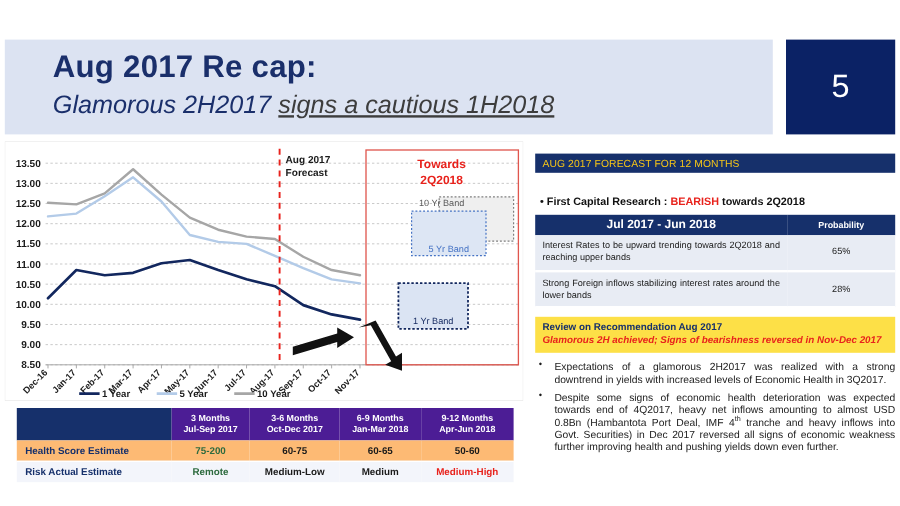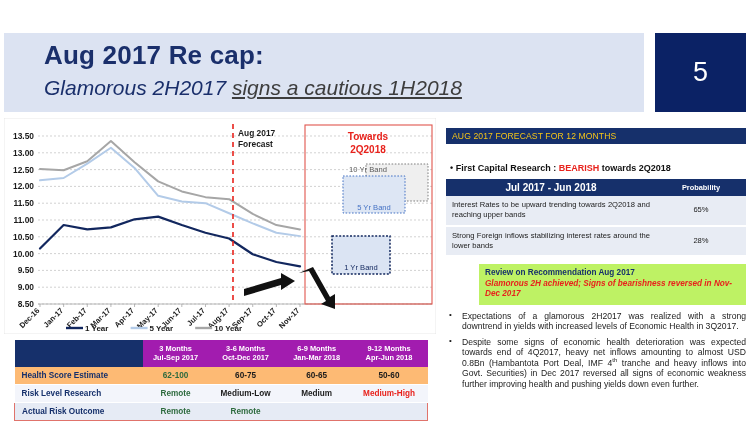--- a/index.html
+++ b/index.html
@@ -26,21 +26,21 @@
         font-family:"Liberation Sans",sans-serif;}
   .xlab{font-size:7.6px;font-weight:bold;fill:#1b1b1b;font-family:"Liberation Sans",sans-serif;}
   .anno{font-size:8.4px;font-weight:bold;fill:#1b1b1b;font-family:"Liberation Sans",sans-serif;}
   .anno-red{font-size:10px;font-weight:bold;fill:#e8221c;font-family:"Liberation Sans",sans-serif;}
   .bandlab{font-size:7.6px;font-family:"Liberation Sans",sans-serif;}
   .leglab{font-size:8px;font-weight:bold;fill:#1b1b1b;font-family:"Liberation Sans",sans-serif;}
 
   
   .btable{position:absolute;left:14px;top:340px;width:414px;border-collapse:collapse;
           font-size:8.2px;font-weight:bold;}
-  .btable th{background:#a21caf;color:#fff;font-size:7.4px;font-weight:bold;padding:4px 2px;
+  .btable th{background:#4c1d95;color:#fff;font-size:7.4px;font-weight:bold;padding:4px 2px;
              text-align:center;line-height:1.25;border:none;}
   .btable th.corner{background:#16306b;}
   .btable td{padding:4px 3px;text-align:center;border-bottom:1px solid #ffffff;}
   .btable td.rowlab{text-align:left;padding-left:7px;color:#16306b;}
   .r-a td{background:#fdba74;}
   .r-b td{background:#f3f5fb;}
   .r-c td{background:#e6ebf5;}
   .outline-row td{border-top:1.3px solid #e0736b;border-bottom:1.3px solid #e0736b;}
   .outline-row td:first-child{border-left:1.3px solid #e0736b;}
   .outline-row td:last-child{border-right:1.3px solid #e0736b;}
@@ -54,21 +54,21 @@
           padding:3px 6px;letter-spacing:.1px;}
   .rp-bullet{font-size:9px;font-weight:bold;color:#111;padding:19px 3px 5px 4px;}
   .rp-bullet .red{color:#e8221c;}
   .ptable{width:100%;border-collapse:collapse;margin-top:1px;}
   .ptable th{background:#16306b;color:#fff;font-weight:bold;padding:3px 4px;text-align:center;}
   .ptable th.c1{font-size:10px;}
   .ptable th.c2{font-size:7.4px;width:78px;}
   .ptable td{background:#e8ecf4;color:#1b1b1b;padding:4px 6px;font-size:7.6px;line-height:1.35;
              border-bottom:2px solid #fff;text-align:justify;}
   .ptable td.prob{text-align:center;font-size:7.6px;width:78px;}
-  .rev{background:#bef264;margin-top:7px;padding:4px 6px 5px 6px;margin-left:33px;}
+  .rev{background:#fde047;margin-top:7px;padding:4px 6px 5px 6px;}
   .rev-t1{font-size:8.2px;font-weight:bold;color:#16306b;line-height:1.3;}
   .rev-t2{font-size:8.2px;font-weight:bold;font-style:italic;color:#e8221c;line-height:1.3;}
   .blist{margin:6px 0 0 0;padding:0;list-style:none;}
   .blist li{position:relative;padding-left:16px;margin-bottom:5px;font-size:8.6px;
             color:#1b1b1b;line-height:1.2;text-align:justify;}
   .blist li:before{content:"\2022";position:absolute;left:3px;top:-1px;font-size:8px;color:#1b1b1b;}
   sup{font-size:6px;}
 </style>
 </head>
 <body>
@@ -198,38 +198,31 @@
         </th>
         <th>
           <span>9-12 Months</span><br>
           <span>Apr-Jun 2018</span>
         </th>
       </tr>
     </thead>
     <tbody id="btable-body">
         <tr class="r-a">
           <td class="rowlab">Health Score Estimate</td>
-          <td class="v-green">62-100</td>
+          <td class="v-green">75-200</td>
           <td class="v-dark">60-75</td>
           <td class="v-dark">60-65</td>
           <td class="v-dark">50-60</td>
         </tr>
         <tr class="r-b">
-          <td class="rowlab">Risk Level Research</td>
+          <td class="rowlab">Risk Actual Estimate</td>
           <td class="v-green">Remote</td>
           <td class="v-dark">Medium-Low</td>
           <td class="v-dark">Medium</td>
           <td class="v-red">Medium-High</td>
-        </tr>
-        <tr class="r-c outline-row">
-          <td class="rowlab">Actual Risk Outcome</td>
-          <td class="v-green">Remote</td>
-          <td class="v-green">Remote</td>
-          <td class="v-dark"></td>
-          <td class="v-dark"></td>
         </tr>
       </tbody>
   </table>
 
   <div class="rp">
     <div class="rp-hdr">AUG 2017 FORECAST FOR 12 MONTHS</div>
     <div class="rp-bullet"><span>• First Capital Research : </span><span class="red">BEARISH</span><span> towards 2Q2018</span></div>
 
     <table class="ptable">
       <thead>

